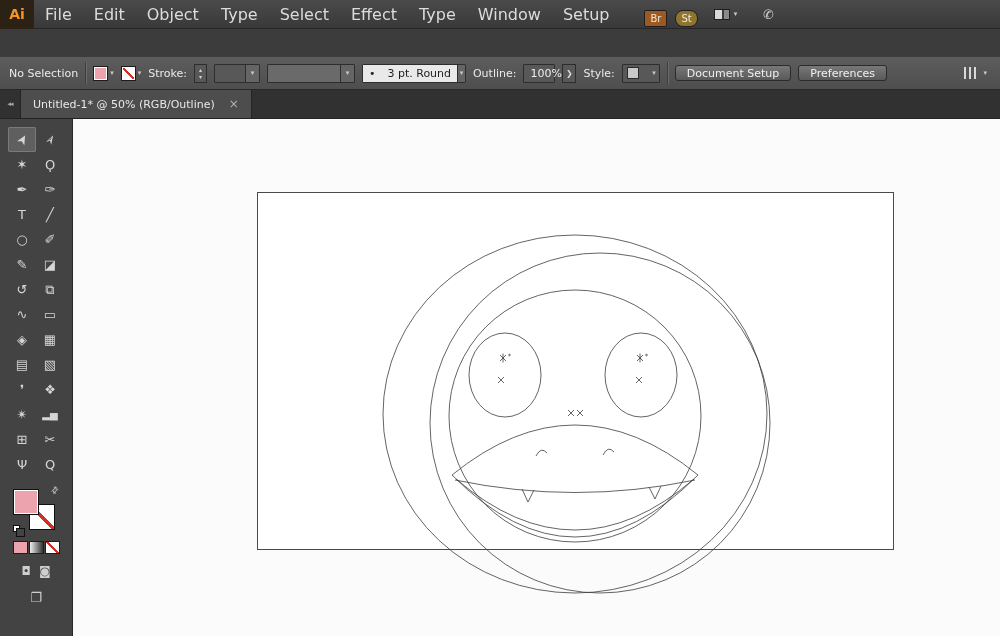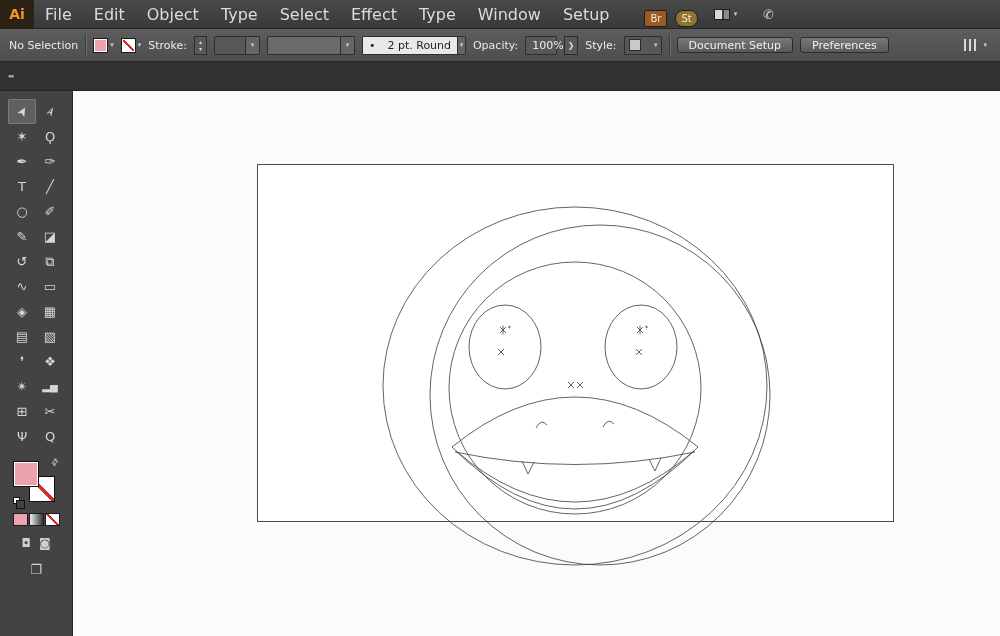--- a/index.html
+++ b/index.html
@@ -19,21 +19,21 @@
   .st { background:#8f7430; margin-left:8px;border-radius:8px; }
   .ws { margin-left:16px; display:flex; align-items:center; gap:4px; }
   .ws-blocks { width:16px; height:11px; border:1px solid #1f1f1f; background:
     linear-gradient(90deg,#d8d8d8 0 7px,#3c3c3c 7px 9px,#8a8a8a 9px); }
   .caret { font-size:7px; color:#c9c9c9; }
   .cs-live { margin-left:26px; font-size:13px; color:#c9c9c9; }
 
   
   .controlbar { height:33px; background:linear-gradient(#5d5d5d,#4e4e4e);
     border-bottom:1px solid #292929; display:flex; align-items:center;
-    padding:0 9px; gap:7px; font-size:11px; }
+    padding:0 9px; gap:7px; font-size:11px;margin-top:28px; }
   .divider { width:1px; height:22px; background:#3d3d3d; box-shadow:1px 0 0 #6c6c6c; }
   .label { color:#eaeaea; white-space:nowrap; }
   .swatch { width:15px; height:15px; border:1px solid #1c1c1c; box-shadow:inset 0 0 0 1px #fff; }
   .fill-sw { background:#eda3ae; }
   .none-sw { background:linear-gradient(45deg,#fff 43%,#d03028 43% 56%,#fff 56%); }
   .sw-wrap { display:flex; align-items:center; gap:2px; }
   .combo { height:19px; border:1px solid #2d2d2d; background:#585858; display:flex;
     align-items:center; border-radius:1px; }
   .combo .val { padding:0 6px; color:#ededed; white-space:nowrap; }
   .combo .cbx { width:14px; align-self:stretch; border-left:1px solid #2d2d2d;
@@ -144,24 +144,24 @@
   <span class="combo" style="width:46px">
     <span class="val"></span>
     <span class="cbx caret" style="margin-left:auto">▾</span>
   </span>
   <span class="combo dim" style="width:88px">
     <span class="val"></span>
     <span class="cbx caret" style="margin-left:auto">▾</span>
   </span>
   <span class="combo light" style="width:104px">
     <span class="val">•</span>
-    <span class="val">2 pt. Round</span>
-    <span class="cbx caret" style="margin-left:auto">▾</span>
-  </span>
-  <span class="label">Opacity:</span>
+    <span class="val">3 pt. Round</span>
+    <span class="cbx caret" style="margin-left:auto">▾</span>
+  </span>
+  <span class="label">Outline:</span>
   <span class="combo" style="width:32px">
     <span class="val">100%</span>
     <span class="cbx caret" style="margin-left:auto">▾</span>
   </span>
   <span class="chev-btn">❯</span>
   <span class="label">Style:</span>
   <span class="combo" style="width:38px">
     <span class="style-sw"></span>
     <span class="caret" style="margin-left:auto;margin-right:3px">▾</span>
   </span>
@@ -169,20 +169,24 @@
   <span class="btn">Document Setup</span>
   <span class="btn">Preferences</span>
   <span class="align-group">
     <span class="align-bars"></span>
     <span class="caret">▾</span>
   </span>
 </div>
 
 <div class="tabbar">
   <div class="collapse">◂◂</div>
+  <div class="tab">
+    <span>Untitled-1* @ 50% (RGB/Outline)</span>
+    <span class="close">×</span>
+  </div>
 </div>
 
 <div class="main">
 
   <div class="toolbar">
     <div class="tools">
       <div class="tool sel">
           <span class="rot">➤</span>
         </div>
       <div class="tool">

